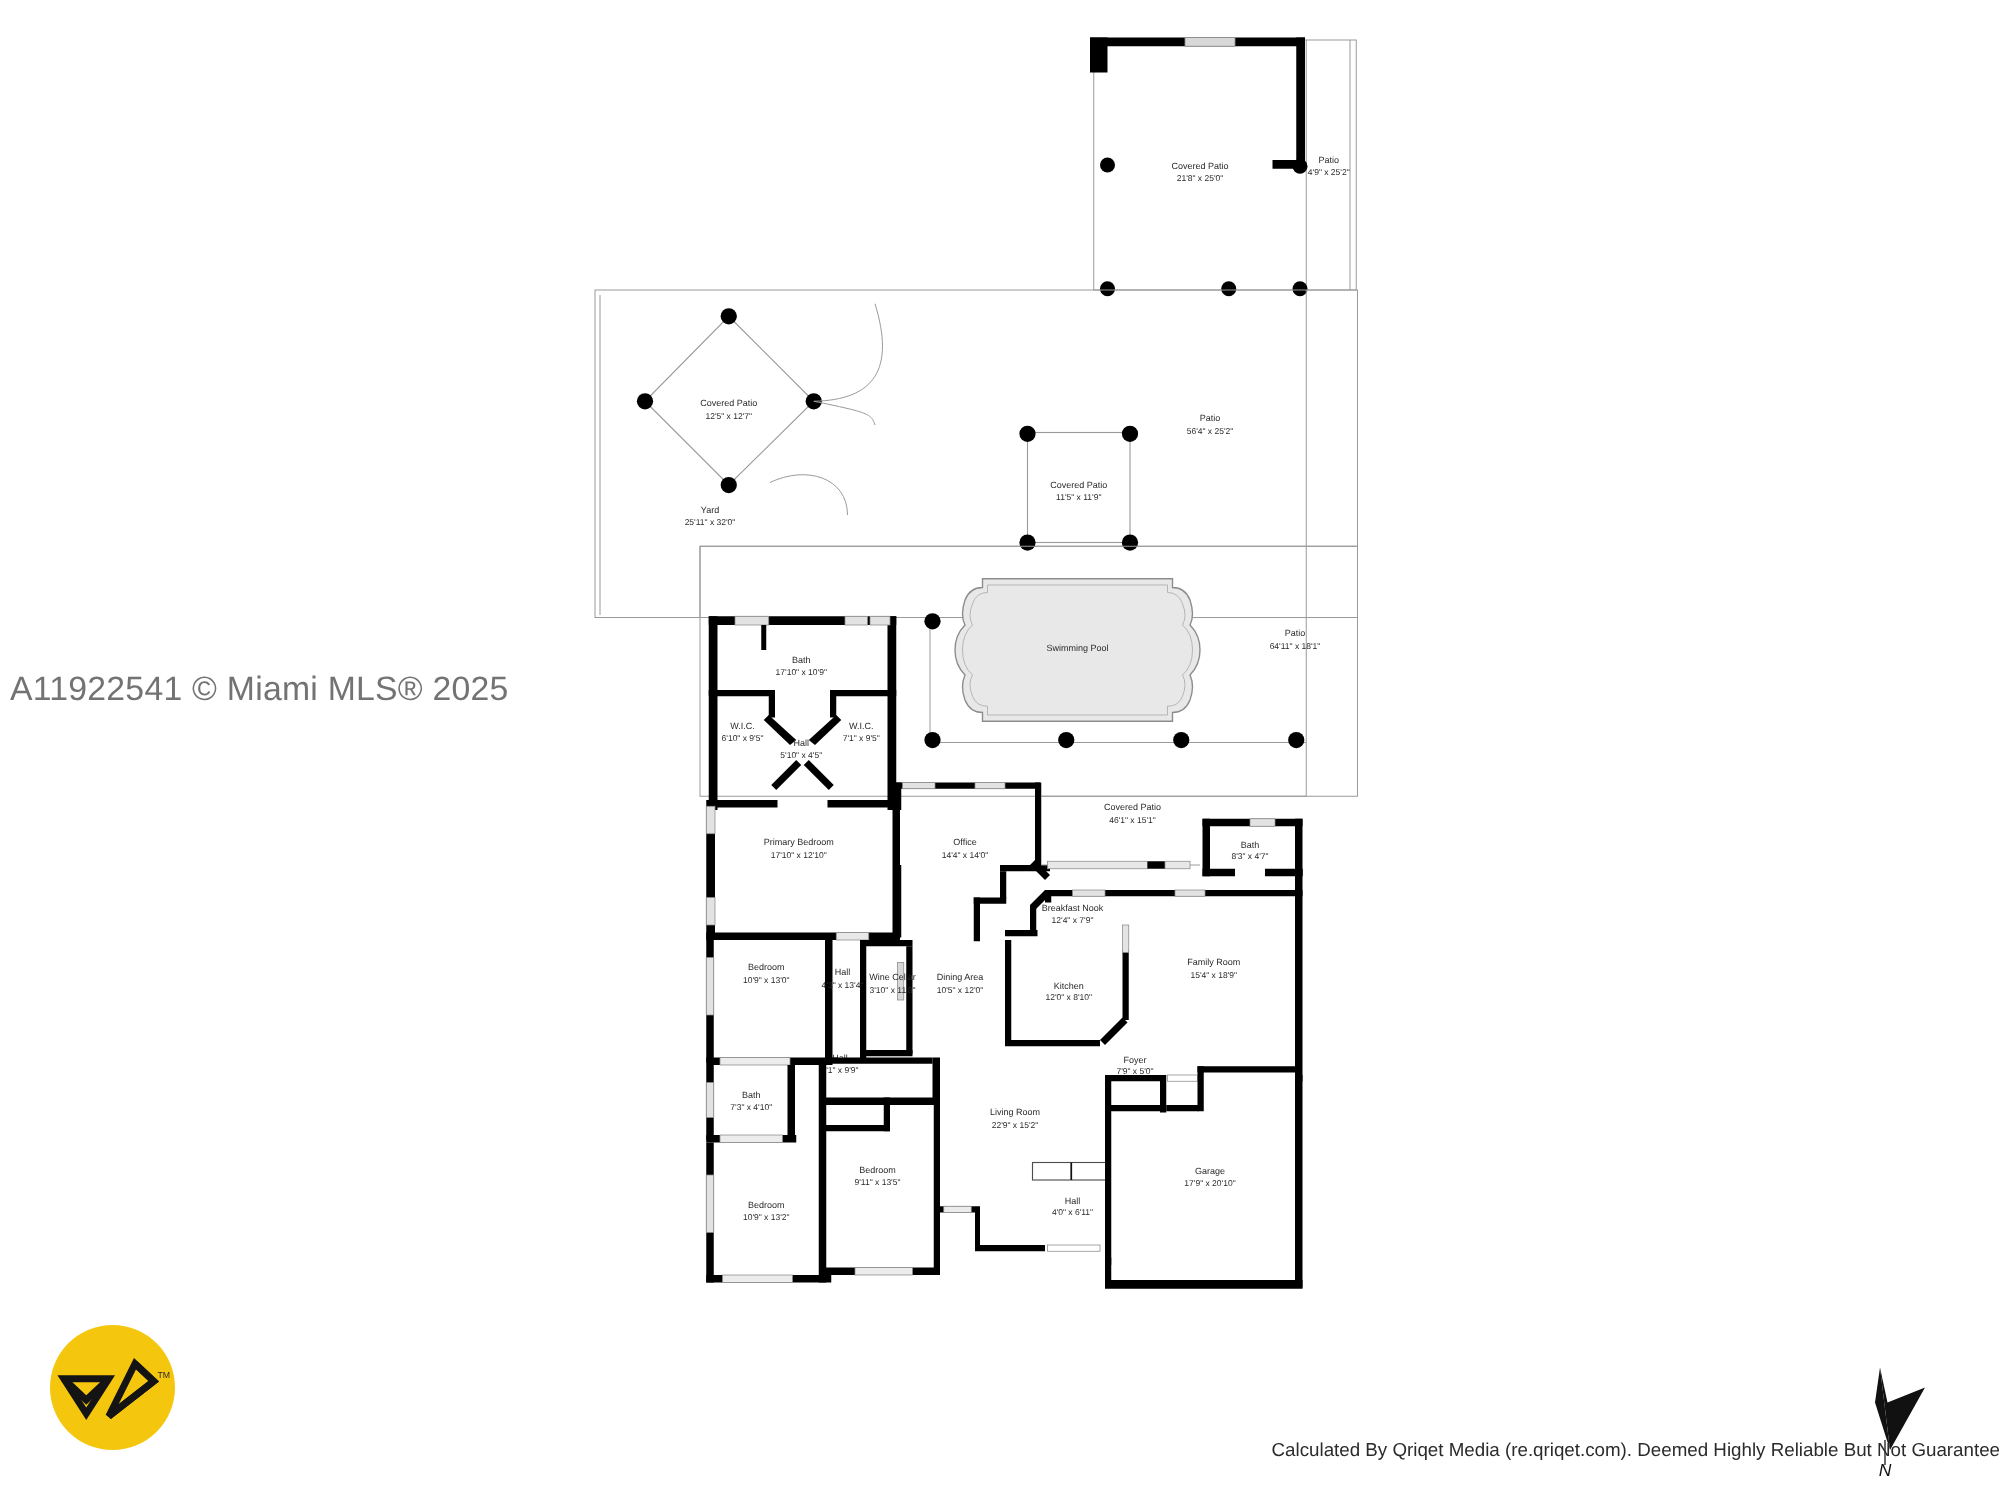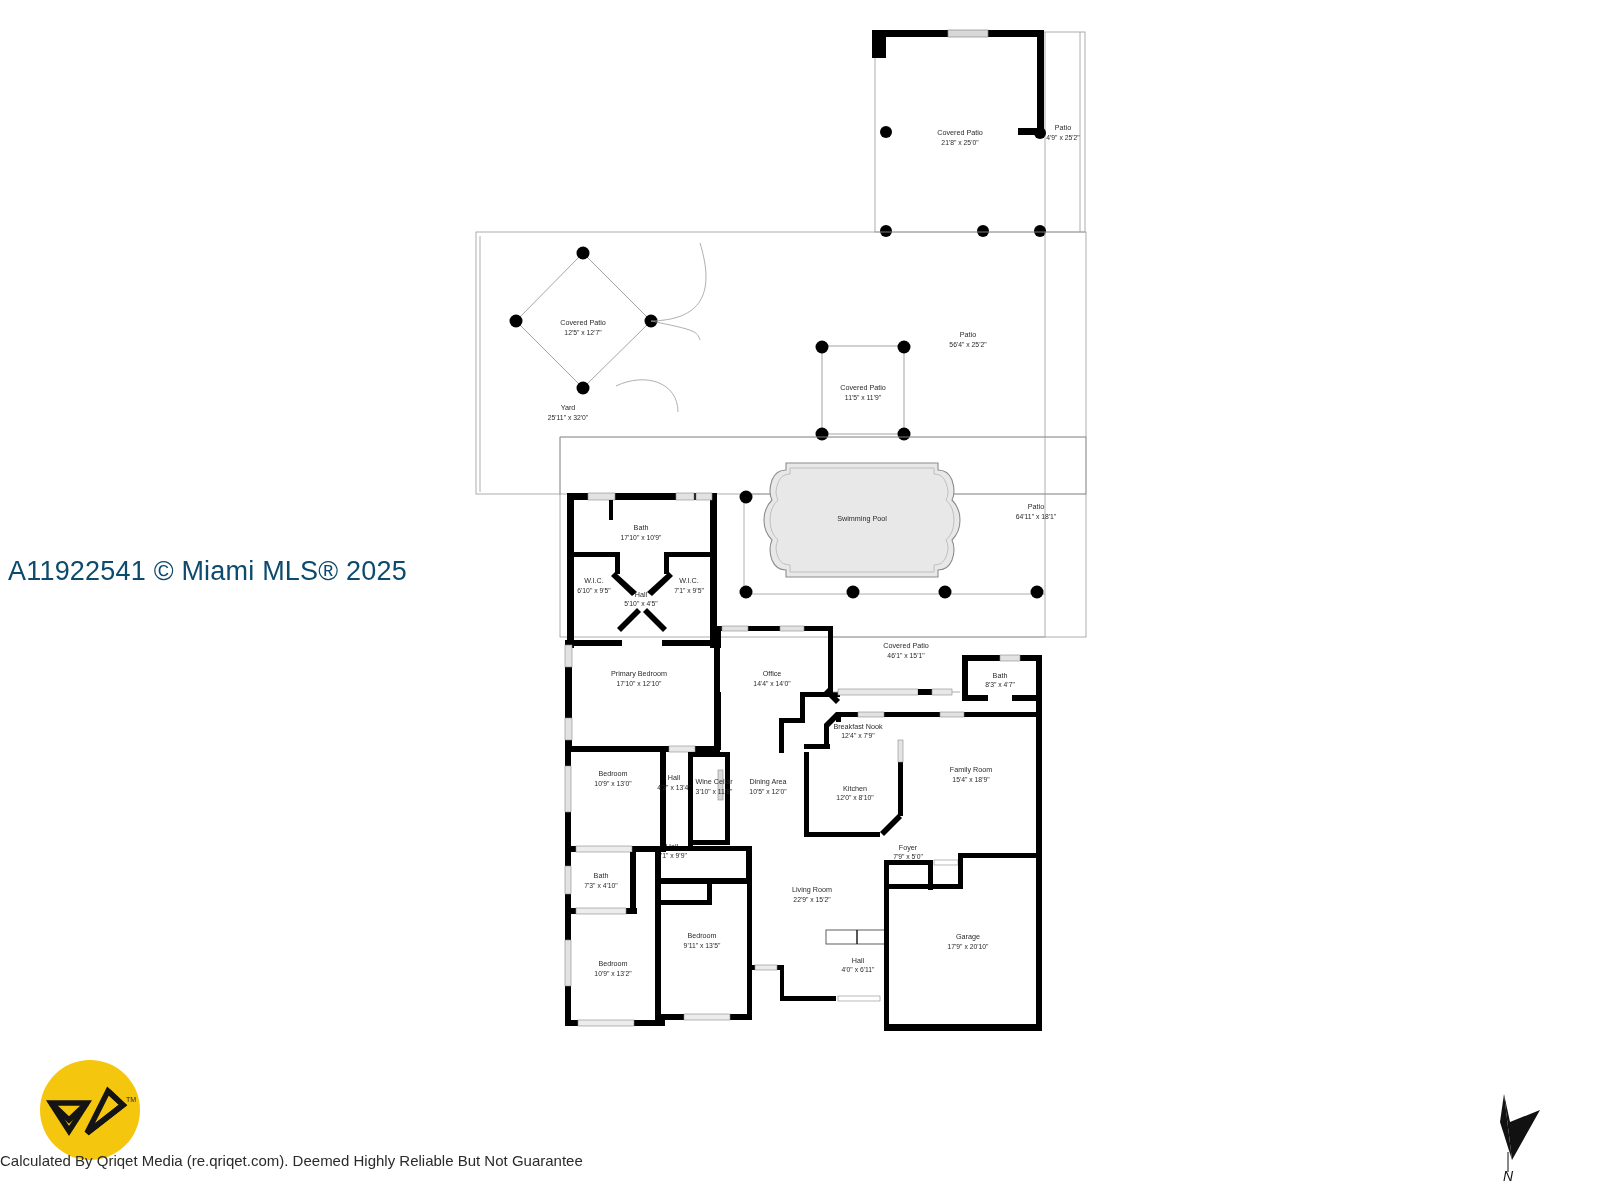--- a/index.html
+++ b/index.html
@@ -17,33 +17,33 @@
   }
   #plan {
     position: absolute;
     left: 0; top: 0;
     width: 1600px;
     height: 1200px;
   }
   .watermark {
     position: absolute;
     left: 8px;
-    top: 556px;
+    top: 536px;
     font-size: 27px;
-    color: #0c4a6e;
+    color: #737373;
     letter-spacing: 0.2px;
     white-space: nowrap;
     font-family: "Liberation Sans", sans-serif;
   }
   .footer-note {
     position: absolute;
     left: 0;
     top: 1152px;
     width: 1600px;
-    text-align: left;
+    text-align: right;
     font-size: 15px;
     color: #2b2b2b;
     font-family: "Liberation Sans", sans-serif;
   }
   .logo {
     position: absolute;
     left: 38px;
     top: 1058px;
     width: 104px;
     height: 104px;

